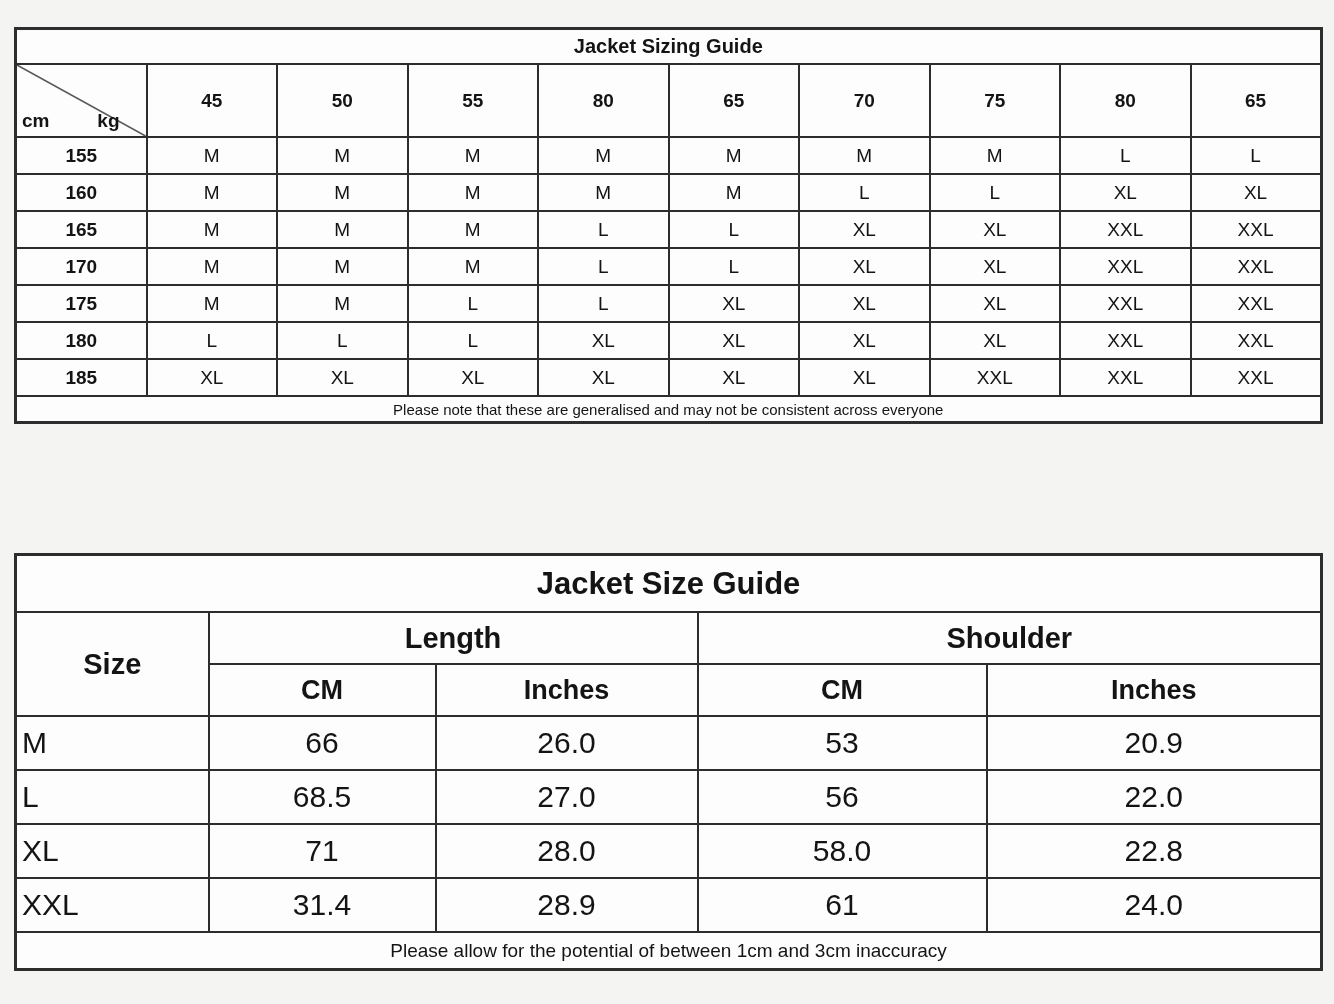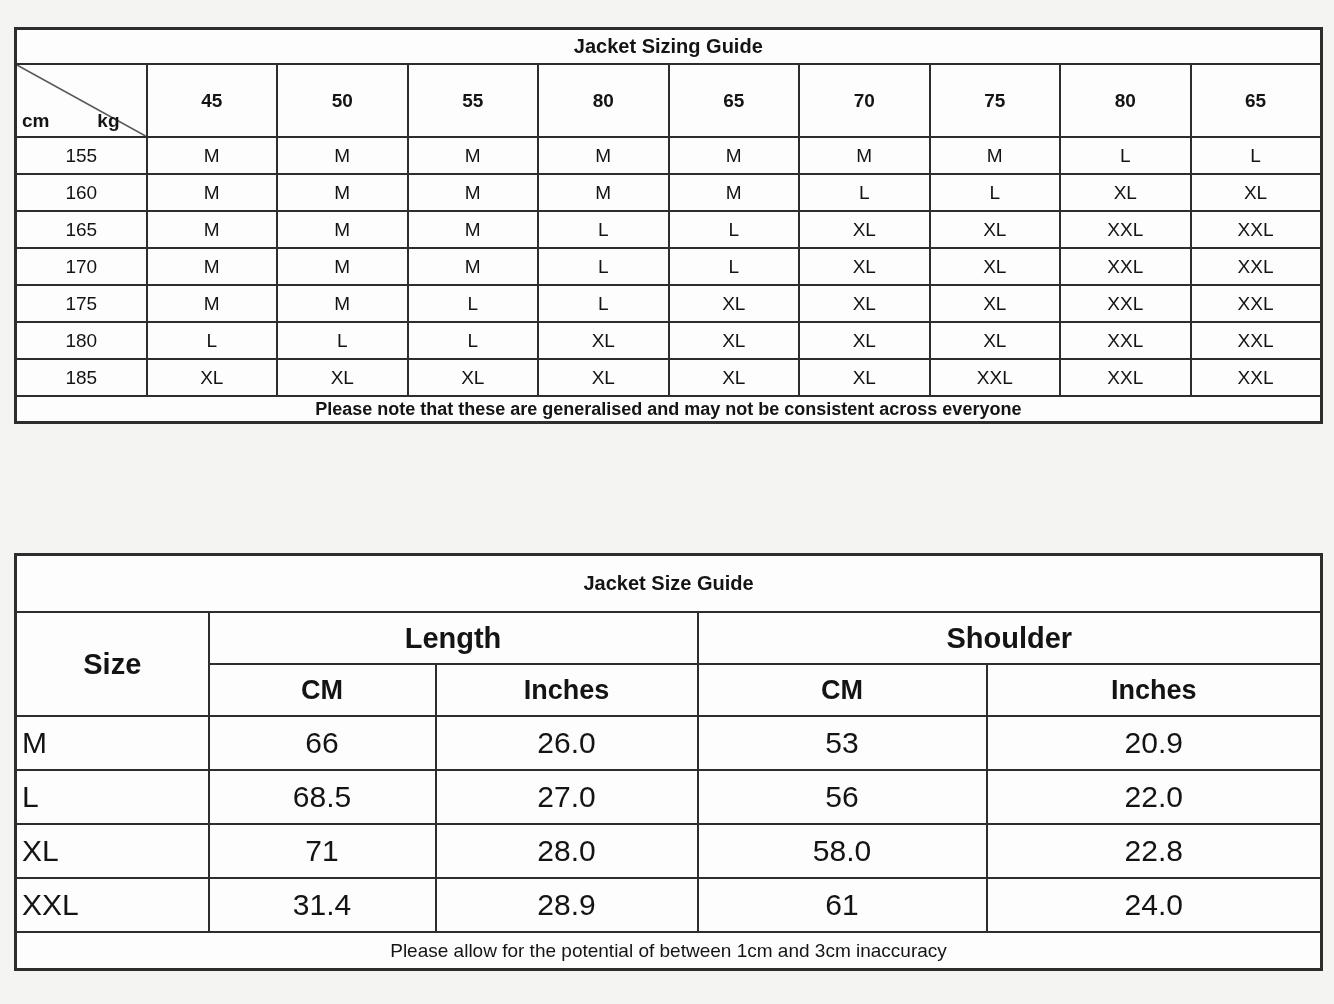--- a/index.html
+++ b/index.html
@@ -44,32 +44,32 @@
     font-size: 20px;
     font-weight: bold;
   }
   #sizing-table .hdr-row th {
     height: 71px;
     font-size: 19px;
     font-weight: bold;
   }
   #sizing-table tbody th {
     font-size: 19px;
-    font-weight: normal;
+    font-weight: bold;
     height: 35px;
   }
   #sizing-table tbody td {
     font-size: 19px;
     font-weight: normal;
     height: 35px;
   }
   #sizing-table .note-row td {
     height: 24px;
-    font-size: 18px;
-    font-weight: bold;
+    font-size: 15px;
+    font-weight: normal;
   }
   .diag-cell {
     position: relative;
     padding: 0;
   }
   .diag-cell svg {
     position: absolute;
     left: 0; top: 0;
     width: 100%; height: 100%;
   }
@@ -91,21 +91,21 @@
 
   
   #guide-table {
     left: 14px;
     top: 553px;
     width: 1306px;
     border: 3px solid #2d2d2d;
   }
   #guide-table .title-row th {
     height: 55px;
-    font-size: 20px;
+    font-size: 31px;
     font-weight: bold;
   }
   #guide-table .group-row th {
     height: 50px;
     font-size: 29px;
     font-weight: bold;
   }
   #guide-table .sub-row th {
     height: 50px;
     font-size: 27px;

